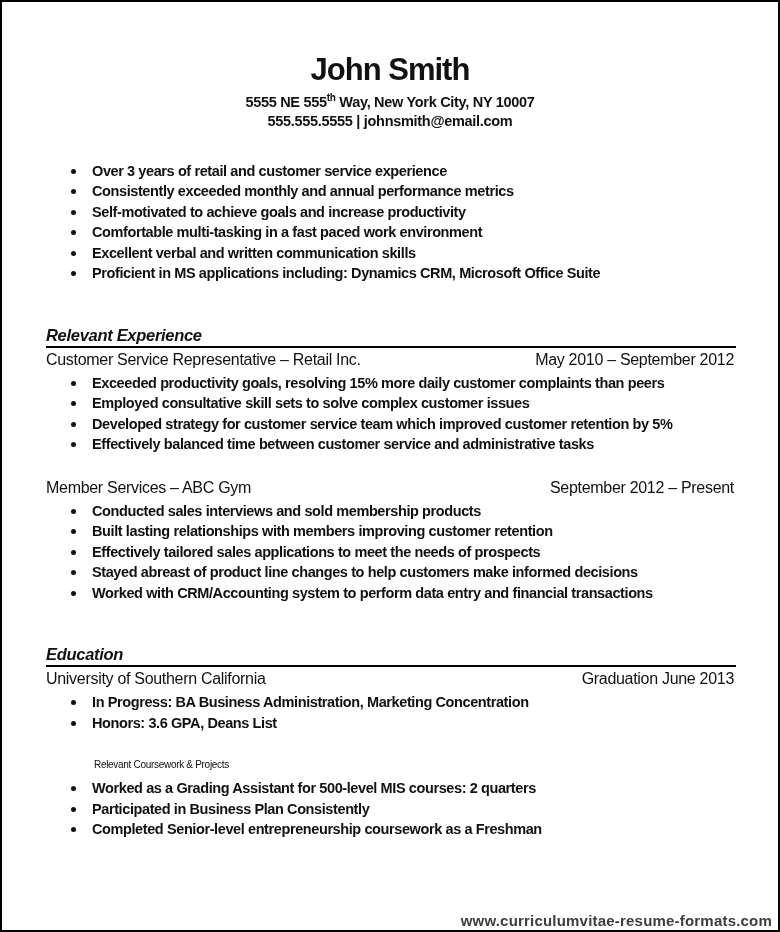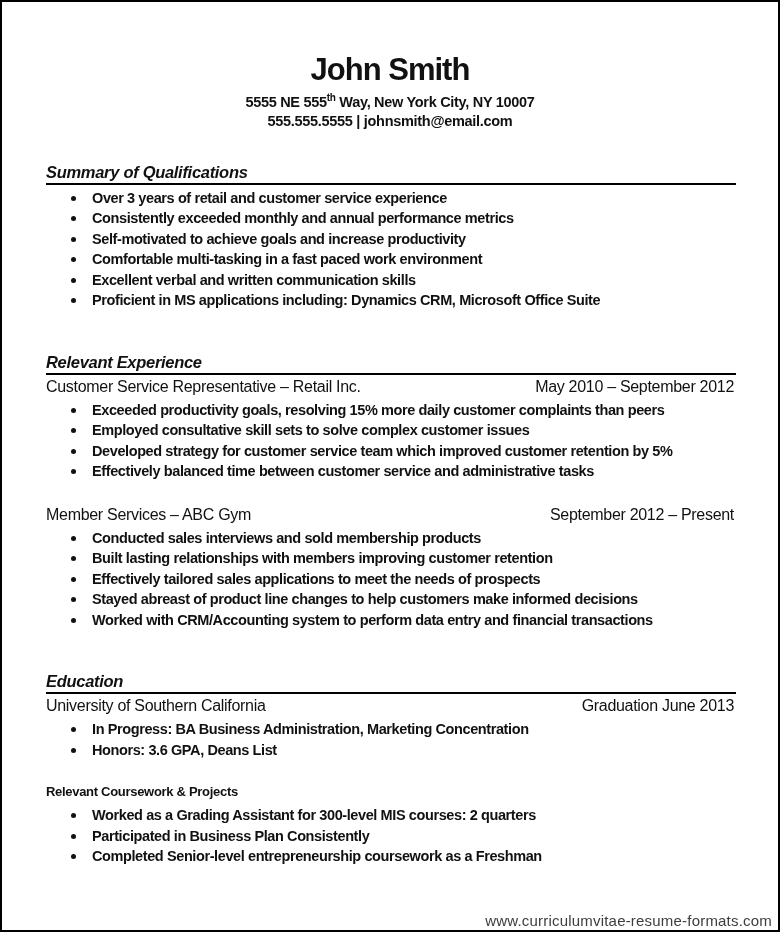--- a/index.html
+++ b/index.html
@@ -57,26 +57,27 @@
     font-weight: normal;
     letter-spacing: -0.3px;
     line-height: 21px;
     margin-top: 1px;
     padding: 0 2px;
     text-align: right;
   }
   .job2 { margin-top: 22px; }
 
   .sub-heading {
-    font-size: 13px;
-    font-weight: bold;
+    font-size: 10px;
+    font-weight: normal;
     letter-spacing: -0.3px;
     line-height: 20px;
     margin-top: 22px;
     padding-left: 2px;
+    margin-left: 48px;
   }
 
   ul.bullets {
     list-style: none;
     margin-top: 3px;
   }
   ul.bullets li {
     position: relative;
     padding-left: 48px;
     font-size: 14.5px;
@@ -93,39 +94,38 @@
     height: 5px;
     border-radius: 50%;
     background: #111111;
   }
 
   .footer {
     position: absolute;
     right: 6px;
     bottom: 1px;
     font-size: 15px;
-    font-weight: normal;
+    font-weight: bold;
     color: #3d3d3d;
     letter-spacing: 0.2px;
   }
 </style>
 </head>
 <body>
 
 <div class="page">
   <div class="content">
 
     <div class="header">
       <div class="name">John Smith</div>
       <div class="hdr-line"><span>5555 NE 555</span><sup>th</sup><span> Way, New York City, NY 10007</span></div>
       <div class="hdr-line">555.555.5555 | johnsmith@email.com</div>
     </div>
 
     <div class="sec-summary">
-      <div class="section-title">Summary of Qualifications</div>
       <ul class="bullets">
         <li>Over 3 years of retail and customer service experience</li>
         <li>Consistently exceeded monthly and annual performance metrics</li>
         <li>Self-motivated to achieve goals and increase productivity</li>
         <li>Comfortable multi-tasking in a fast paced work environment</li>
         <li>Excellent verbal and written communication skills</li>
         <li>Proficient in MS applications including: Dynamics CRM, Microsoft Office Suite</li>
       </ul>
     </div>
 
@@ -166,21 +166,21 @@
         <span>University of Southern California</span>
         <span>Graduation June 2013</span>
       </div>
       <ul class="bullets">
         <li>In Progress: BA Business Administration, Marketing Concentration</li>
         <li>Honors: 3.6 GPA, Deans List</li>
       </ul>
 
       <div class="sub-heading">Relevant Coursework &amp; Projects</div>
       <ul class="bullets">
-        <li>Worked as a Grading Assistant for 300-level MIS courses: 2 quarters</li>
+        <li>Worked as a Grading Assistant for 500-level MIS courses: 2 quarters</li>
         <li>Participated in Business Plan Consistently</li>
         <li>Completed Senior-level entrepreneurship coursework as a Freshman</li>
       </ul>
     </div>
 
   </div>
 
   <div class="footer">www.curriculumvitae-resume-formats.com</div>
 </div>
 

